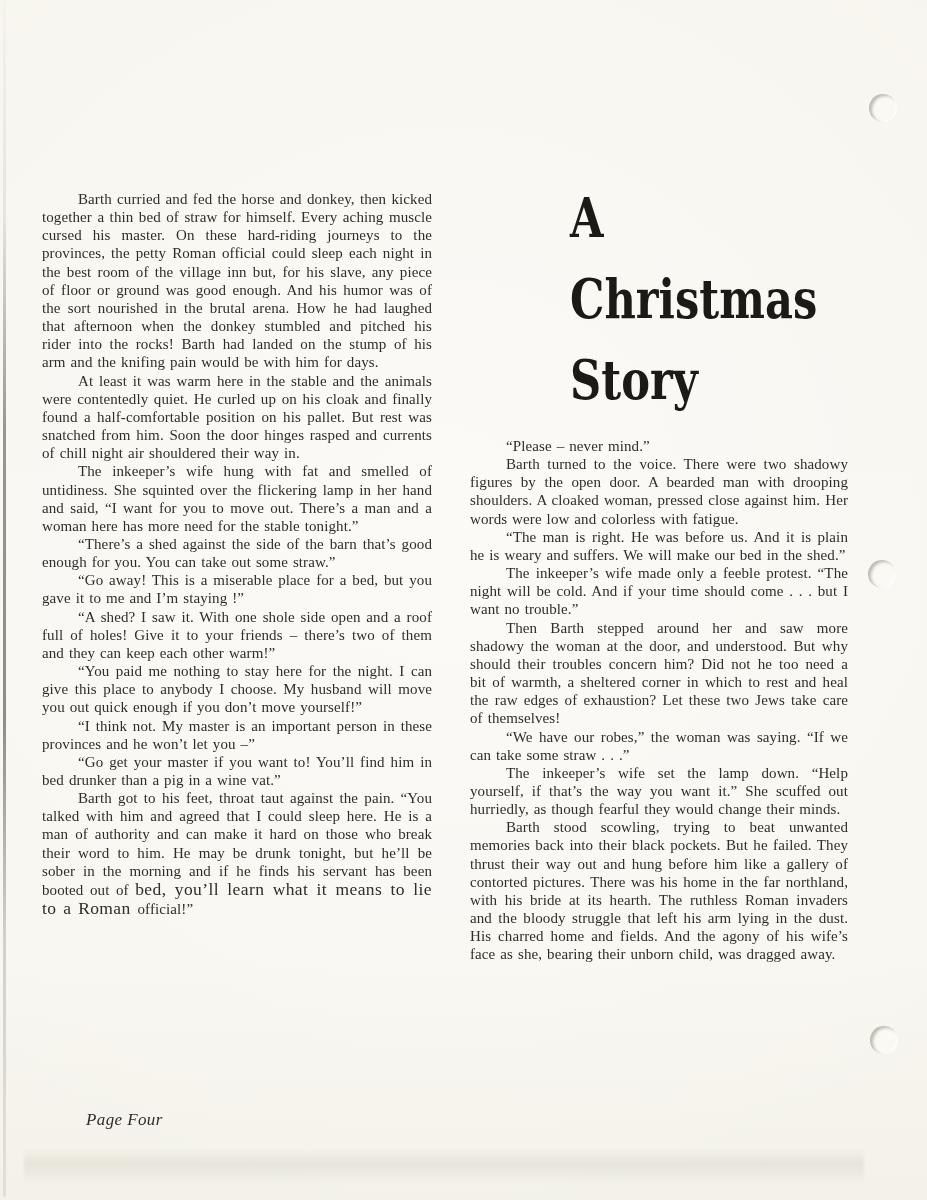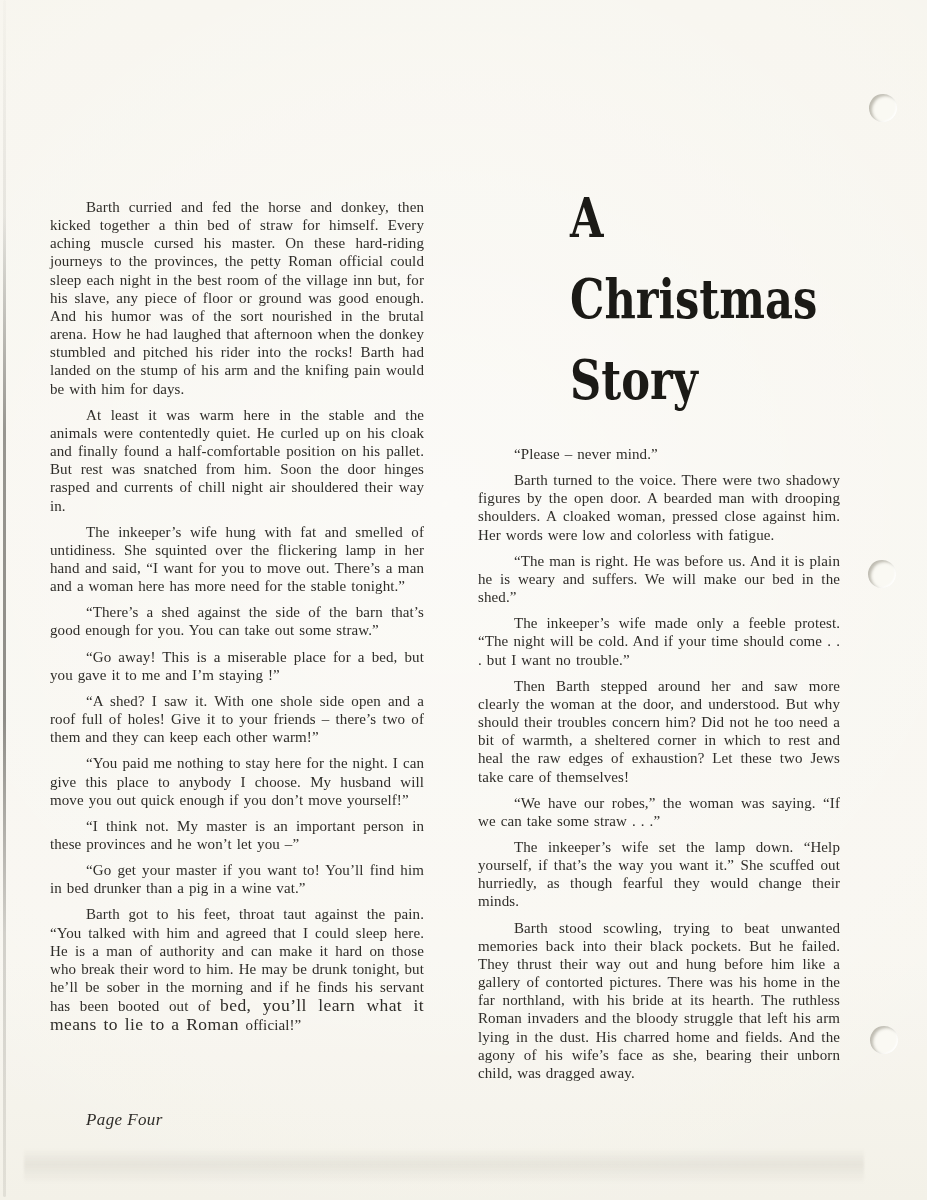--- a/index.html
+++ b/index.html
@@ -54,21 +54,21 @@
 
   .column {
     position: absolute;
     text-align: justify;
     font-size: 15px;
     line-height: 18.15px;
     letter-spacing: 0.1px;
     word-spacing: 1.1px;
   }
   .column p {
-    margin: 8px;
+    margin: 0;
     text-indent: 36px;
   }
   .col-left  { left: 42px;  top: 190px; width: 390px; }
   .col-right { left: 470px; top: 437px; width: 378px; }
 
   .correction {
     font-size: 17.5px;
     letter-spacing: 0.4px;
     word-spacing: 2px;
     line-height: 18.15px;
@@ -125,21 +125,21 @@
     <div>A</div>
     <div>Christmas</div>
     <div>Story</div>
   </div>
 
   <div class="column col-right">
       <p>“Please – never mind.”</p>
       <p>Barth turned to the voice. There were two shadowy figures by the open door. A bearded man with drooping shoulders. A cloaked woman, pressed close against him. Her words were low and colorless with fatigue.</p>
       <p>“The man is right. He was before us. And it is plain he is weary and suffers. We will make our bed in the shed.”</p>
       <p>The inkeeper’s wife made only a feeble protest. “The night will be cold. And if your time should come . . . but I want no trouble.”</p>
-      <p>Then Barth stepped around her and saw more clearly the woman at the door, and understood. But why should their troubles concern him? Did not he too need a bit of warmth, a sheltered corner in which to rest and heal the raw edges of exhaustion? Let these two Jews take care of themselves!</p>
+      <p>Then Barth stepped around her and saw more shadowy the woman at the door, and understood. But why should their troubles concern him? Did not he too need a bit of warmth, a sheltered corner in which to rest and heal the raw edges of exhaustion? Let these two Jews take care of themselves!</p>
       <p>“We have our robes,” the woman was saying. “If we can take some straw . . .”</p>
       <p>The inkeeper’s wife set the lamp down. “Help yourself, if that’s the way you want it.” She scuffed out hurriedly, as though fearful they would change their minds.</p>
       <p>Barth stood scowling, trying to beat unwanted memories back into their black pockets. But he failed. They thrust their way out and hung before him like a gallery of contorted pictures. There was his home in the far northland, with his bride at its hearth. The ruthless Roman invaders and the bloody struggle that left his arm lying in the dust. His charred home and fields. And the agony of his wife’s face as she, bearing their unborn child, was dragged away.</p>
     </div>
 
   <div class="footer">Page Four</div>
 
 </div>
 
 </body></html>

